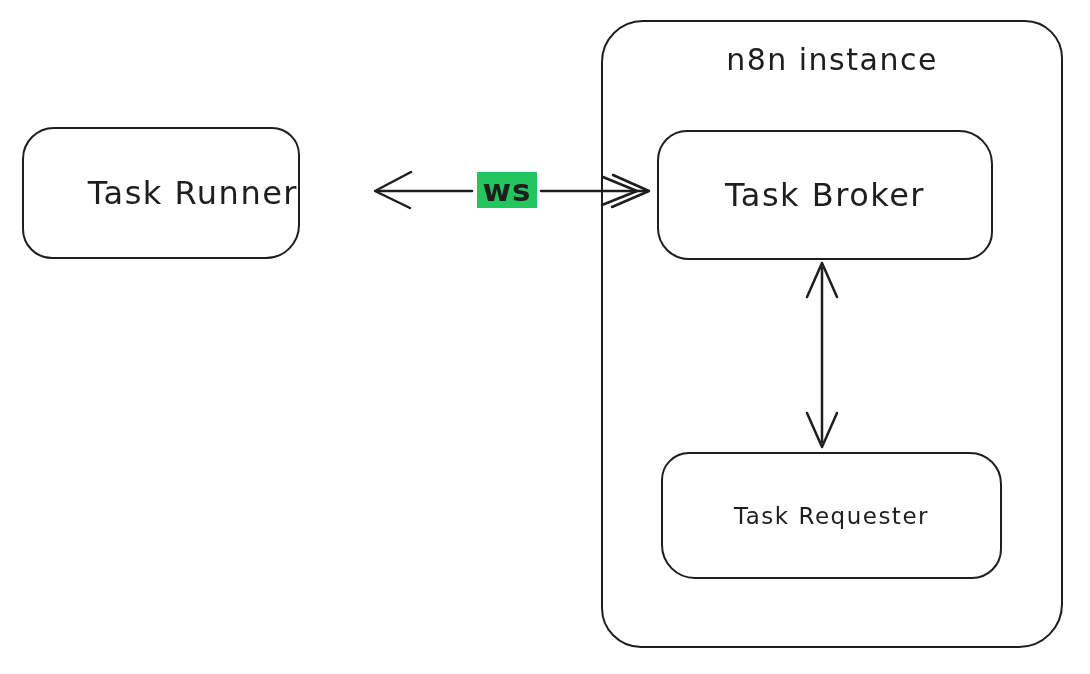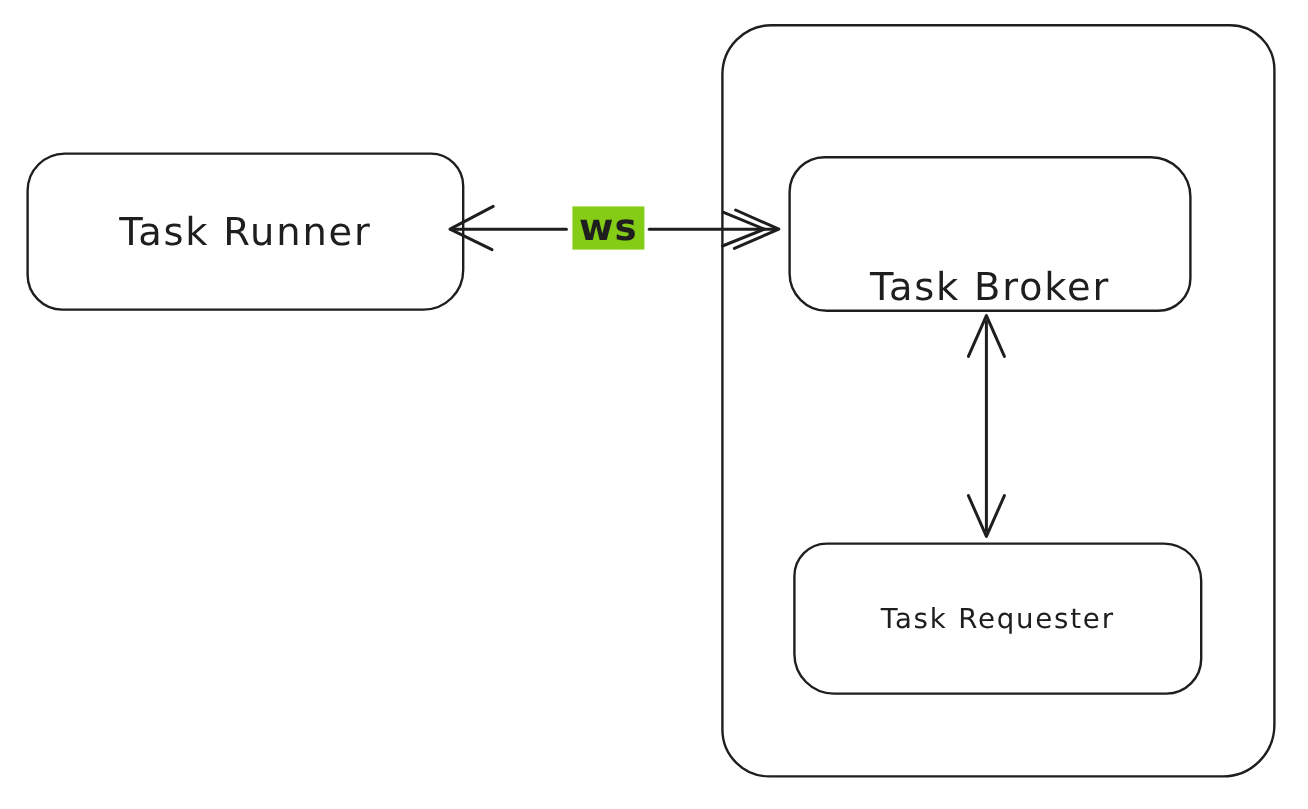--- a/index.html
+++ b/index.html
@@ -21,22 +21,23 @@
     display: flex;
     align-items: center;
     justify-content: center;
     background: #ffffff;
     font-size: 32px;
     letter-spacing: 1.5px;
     white-space: nowrap;
   }
   .task-runner {
     left: 22px; top: 127px;
-    width: 365px; height: 132px;
+    width: 278px; height: 132px;
     border-radius: 32px 28px 34px 30px;
+    justify-content: flex-end;
   }
   .n8n-container {
     position: absolute;
     left: 601px; top: 20px;
     width: 462px; height: 628px;
     border: 2.5px solid #1e1e1e;
     border-radius: 42px 38px 44px 40px;
     background: #ffffff;
   }
   .container-title {
@@ -44,21 +45,20 @@
     top: 20px; left: 0;
     width: 100%;
     text-align: center;
     font-size: 30px;
     letter-spacing: 1.5px;
   }
   .task-broker {
     left: 54px; top: 108px;
     width: 336px; height: 130px;
     border-radius: 30px 34px 28px 32px;
-    align-items: flex-end;
   }
   .task-requester {
     left: 58px; top: 430px;
     width: 341px; height: 127px;
     border-radius: 28px 32px 30px 34px;
     font-size: 23px;
   }
   .arrows-layer {
     position: absolute;
     left: 0; top: 0;
@@ -73,33 +73,34 @@
     stroke-linejoin: round;
   }
   .edge-label {
     position: absolute;
     left: 477px; top: 172px;
     width: 60px;
     text-align: center;
     font-size: 31px;
     font-weight: bold;
     letter-spacing: 1px;
-    background: #84cc16;
+    background: #22c55e;
   }
 </style>
 </head>
 <body>
 
 <div class="canvas">
 
   <div class="node task-runner">
     <span>Task Runner</span>
   </div>
 
   <div class="n8n-container">
+    <div class="container-title">n8n instance</div>
 
     <div class="node task-broker">
       <span>Task Broker</span>
     </div>
 
     <div class="node task-requester">
       <span>Task Requester</span>
     </div>
   </div>
 

